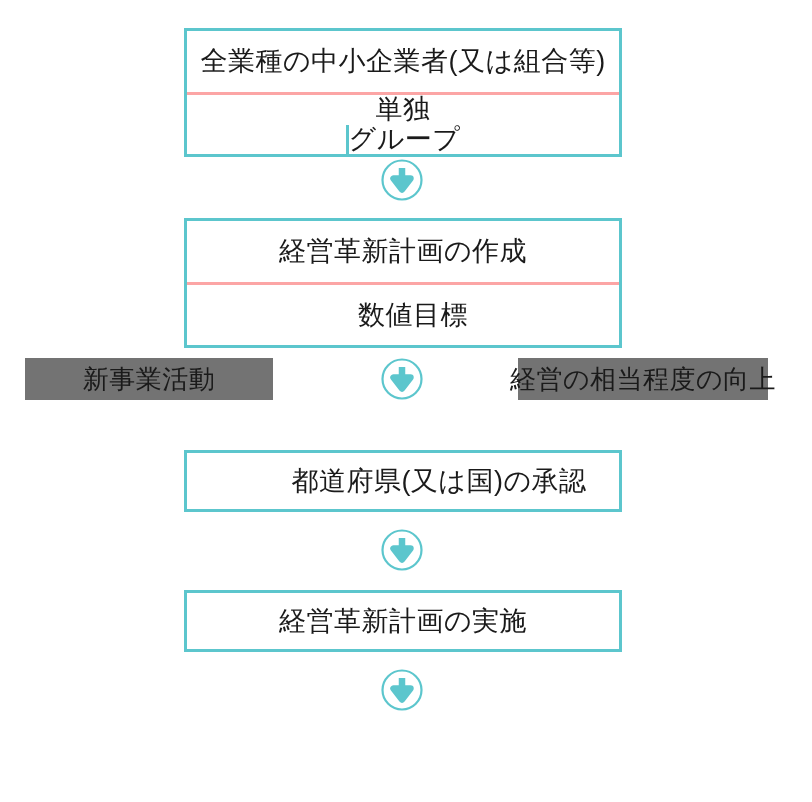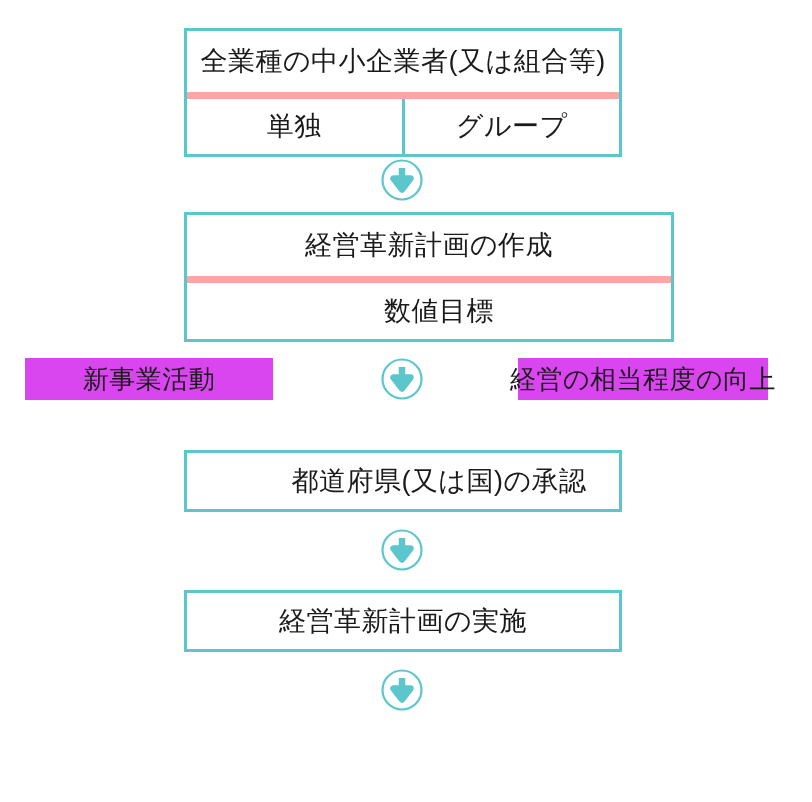--- a/index.html
+++ b/index.html
@@ -26,21 +26,22 @@
     background: #ffffff;
   }
   .prow {
     box-sizing: border-box;
     display: flex;
     align-items: center;
     justify-content: center;
     width: 100%;
   }
   .prow.divided-top {
-    border-top: 7px solid #fca5a5;
+    border-top: 3px solid #fca5a5;
+    flex-direction: column;
   }
   .pcell {
     box-sizing: border-box;
     flex: 1 1 0;
     display: flex;
     align-items: center;
     justify-content: center;
     height: 100%;
   }
   .pcell.split-right {
@@ -64,21 +65,21 @@
   .arrow-wrap svg {
     display: block;
     width: 44px;
     height: 44px;
   }
 
   
   .hlabel {
     position: absolute;
     box-sizing: border-box;
-    background: #d946ef;
+    background: #737373;
     display: flex;
     align-items: center;
     justify-content: center;
   }
   .hlabel .ptext {
     font-size: 26px;
   }
 </style>
 </head>
 <body>
@@ -99,21 +100,21 @@
     </div>
   </div>
 
   <div class="arrow-wrap" style="left:380px; top:158px;">
     <svg viewBox="0 0 44 44" xmlns="http://www.w3.org/2000/svg">
       <circle cx="22" cy="22" r="19.5" fill="none" stroke="#5cc6cd" stroke-width="2.2"></circle>
       <path d="M22 10 L22 24.5 M22 31.5 L13.5 20.5 L30.5 20.5 Z" fill="#5cc6cd" stroke="#5cc6cd" stroke-width="6.5" stroke-linejoin="round" stroke-linecap="butt"></path>
     </svg>
   </div>
 
-  <div class="pbox" style="left:184px; top:212px; width:490px; height:130px;font-family:Liberation Serif, serif;">
+  <div class="pbox" style="left:184px; top:218px; width:438px; height:130px;font-family:Liberation Serif, serif;">
     <div class="prow" style="height:61px;">
       <span class="ptext">経営革新計画の作成</span>
     </div>
     <div class="prow divided-top" style="height:63px;padding-left:20px;">
       <div class="pcell">
         <span class="ptext">数値目標</span>
       </div>
     </div>
   </div>
 

